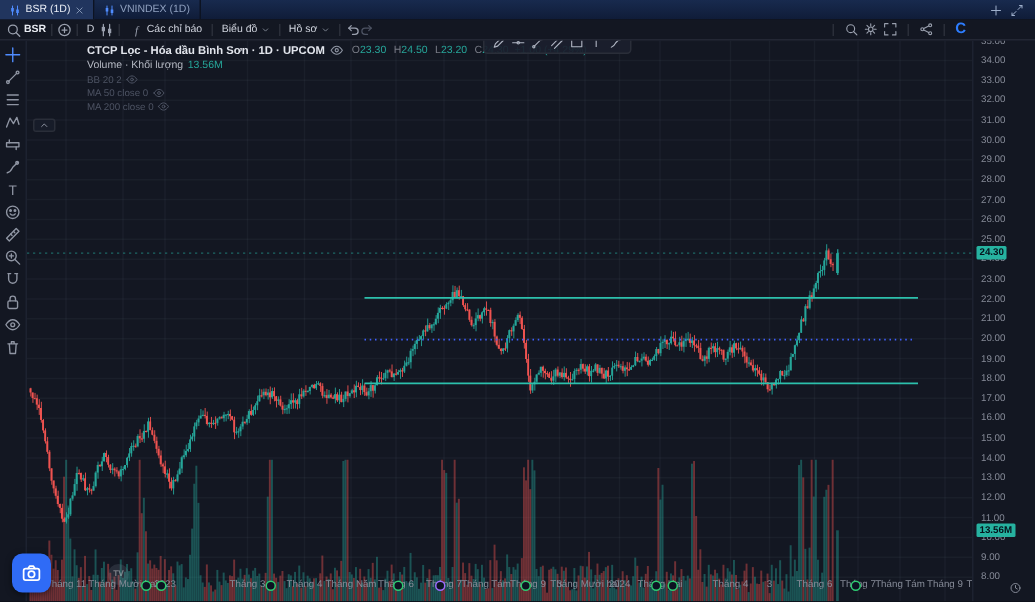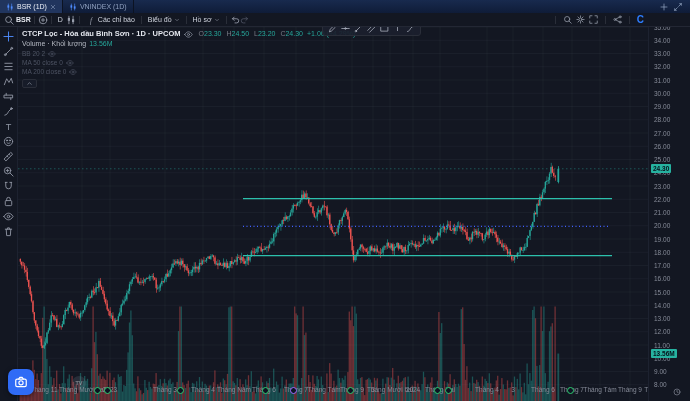--- a/index.html
+++ b/index.html
@@ -33,21 +33,21 @@
   #left-rail{position:absolute;left:0;top:27px;width:18px;height:374px;background:#131722;
              border-right:1px solid #1d2230;display:flex;flex-direction:column;align-items:center;
              padding-top:4px;gap:4px;box-sizing:border-box;z-index:20;}
   #left-rail .ticon{width:11px;height:11px;color:#8f95a3;}
   #left-rail .ticon.active{color:#4f8cff;}
   
   #chart{position:absolute;left:18px;top:27px;width:630px;height:374px;z-index:1;}
   #chart-svg{position:absolute;left:0;top:0;}
   
   #legend{position:absolute;left:4px;top:2px;z-index:10;}
-  .lrow{display:flex;align-items:center;gap:3px;font-size:7px;line-height:10px;white-space:nowrap;}
+  .lrow{display:flex;gap:3px;font-size:7px;line-height:10px;white-space:nowrap;margin-left:36px;}
   .ltitle{color:#e2e5ec;font-weight:bold;font-size:7.5px;}
   .okey{color:#787b86;margin-left:3px;}
   .oval{color:#26a69a;}
   .ochange{color:#26a69a;margin-left:2px;}
   .vlabel{color:#b6bac4;}
   .vval{color:#26a69a;}
   .dimrow{color:#4d5363;font-size:6.5px;line-height:9px;gap:3px;}
   .dimrow .ticon{width:8px;height:8px;color:#4d5363;}
   .legend-eye{width:9px;height:9px;color:#8f95a3;}
   .collapse-btn{width:15px;height:9px;border:1px solid #2a2e39;border-radius:2px;background:#171c29;

